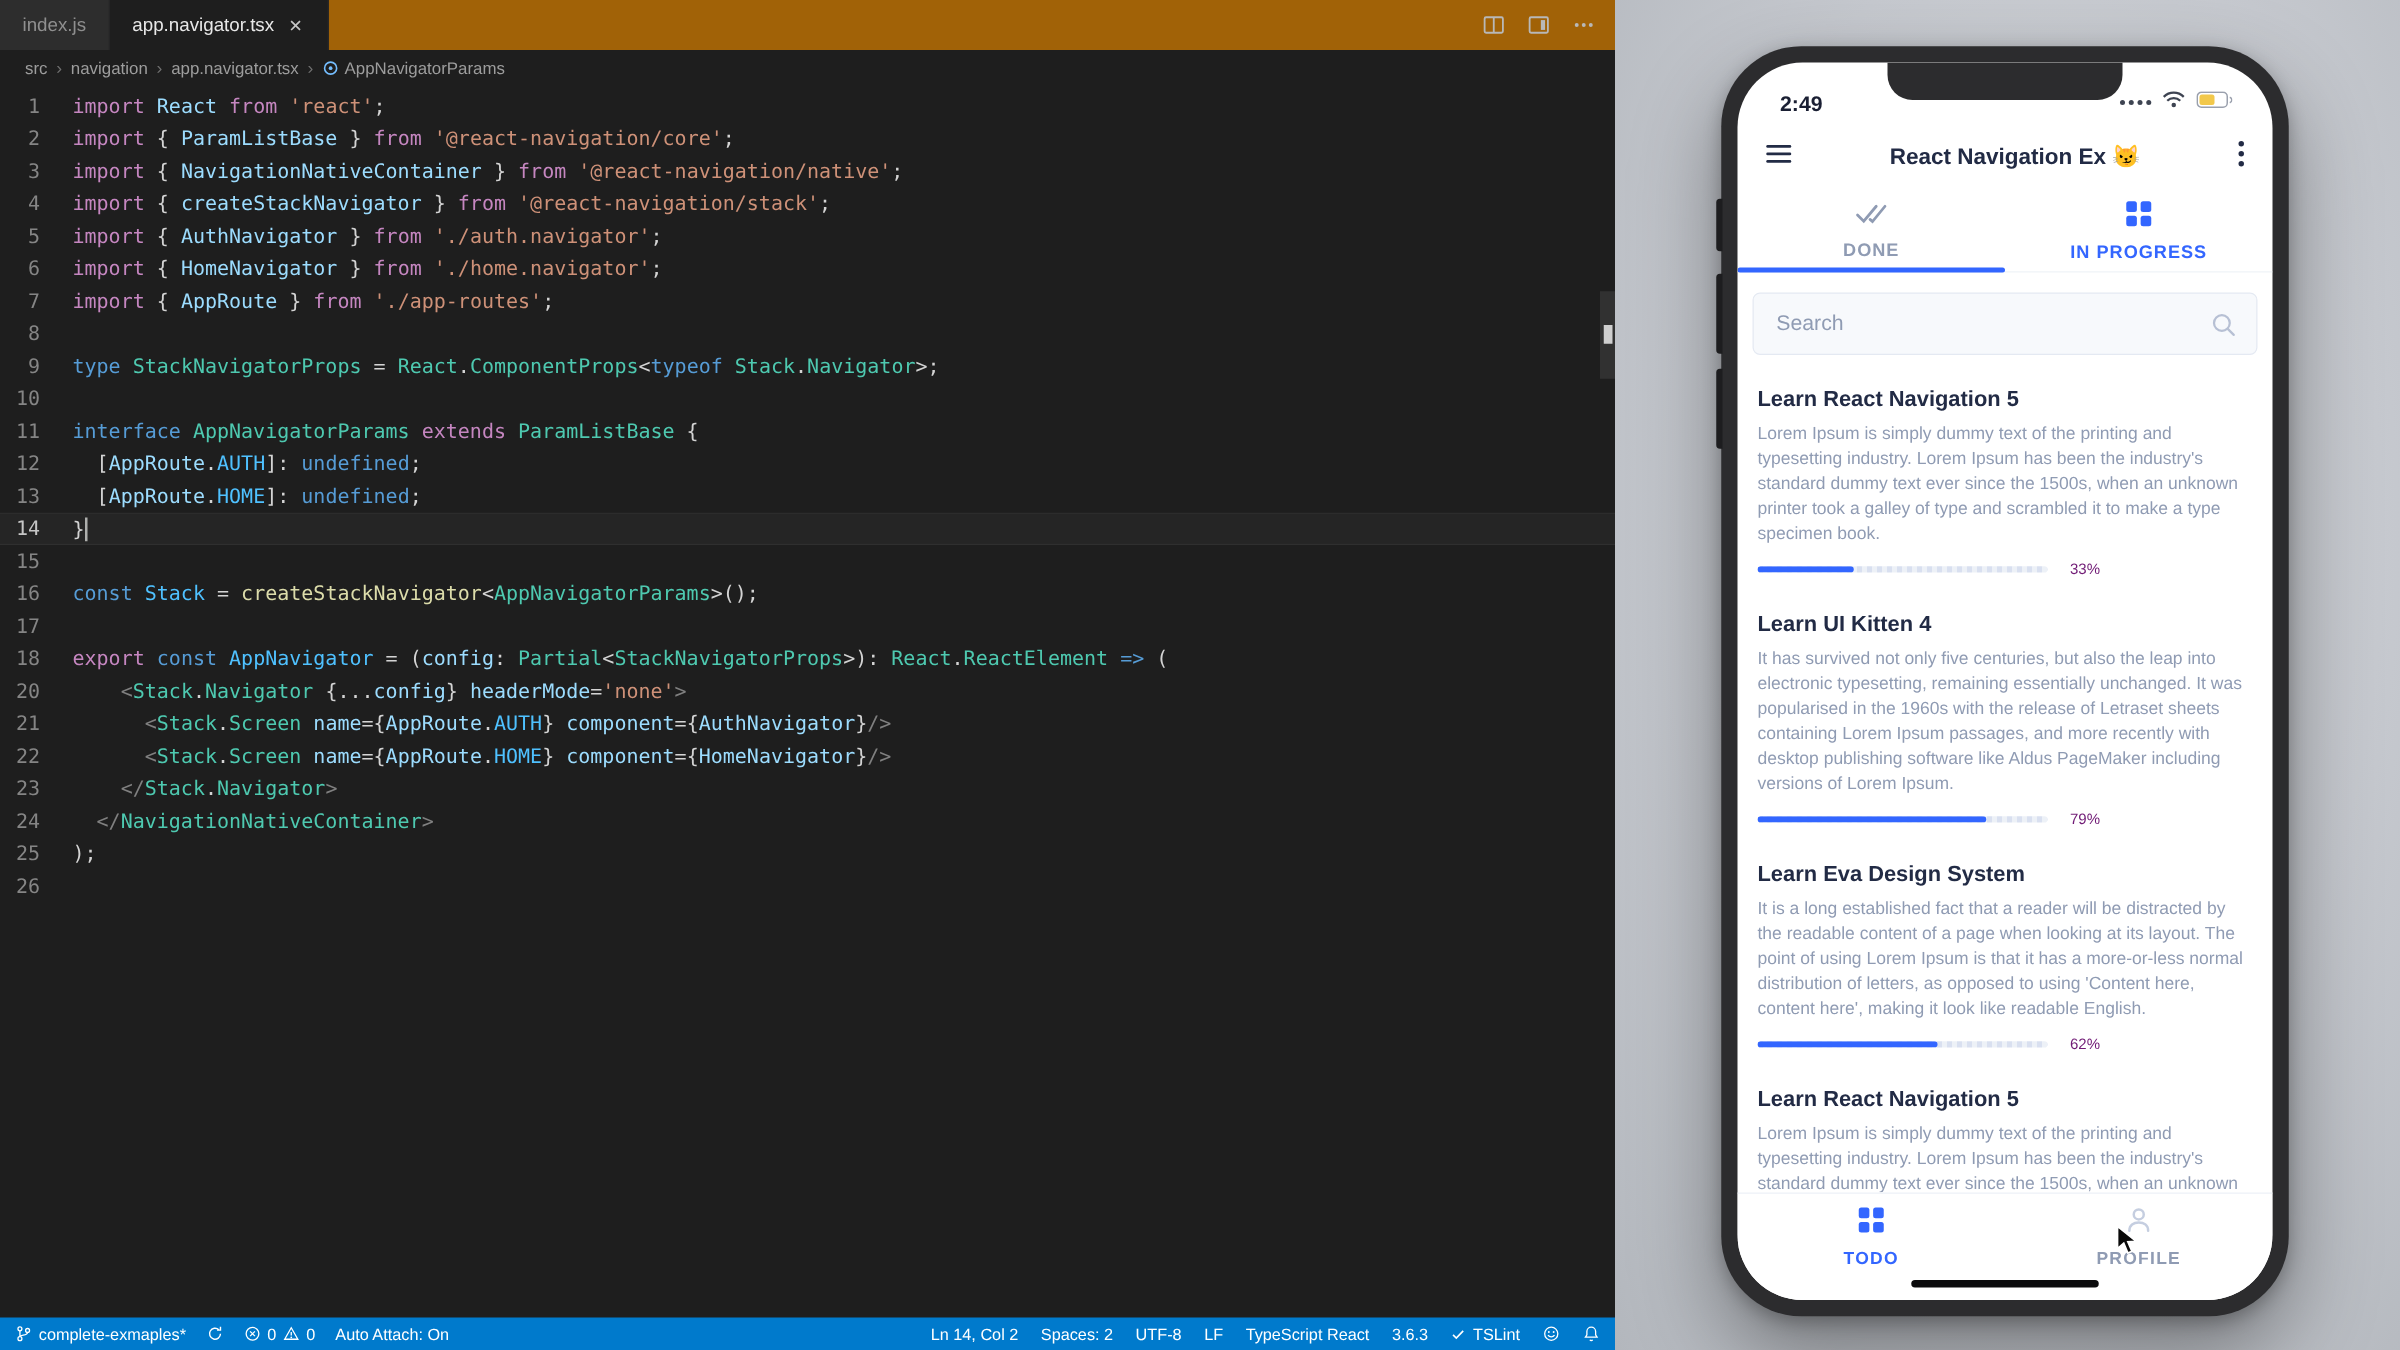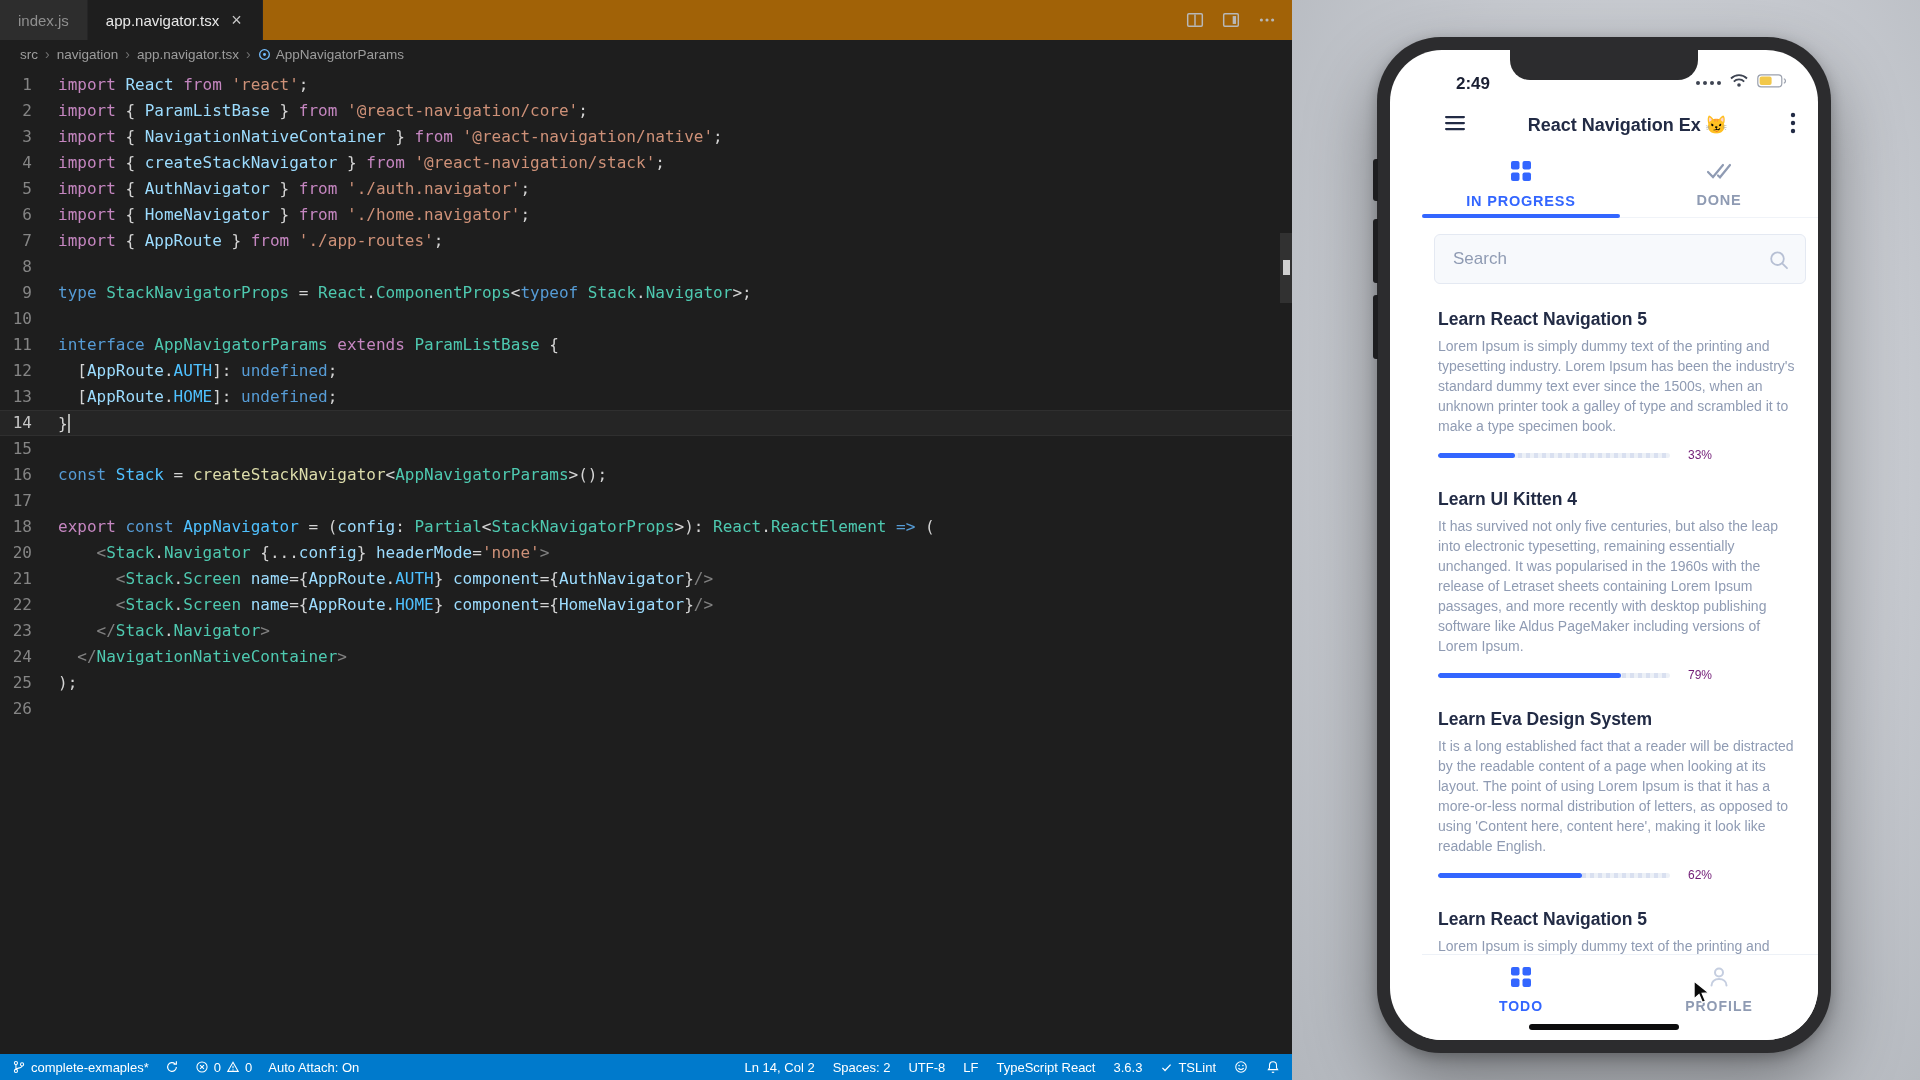--- a/index.html
+++ b/index.html
@@ -51,21 +51,21 @@
 
   .phone { position:absolute; left:85px; top:37px; width:454px; height:1016px;
            background:#2c2c2e; border-radius:64px; padding:13px;
            box-shadow:0 30px 70px rgba(0,0,0,0.40), 0 4px 14px rgba(0,0,0,0.25); }
   .side-btn { position:absolute; left:-4px; width:5px; background:#1d1d1f; border-radius:3px 0 0 3px; }
   .side-btn.b1 { top:122px; height:42px; }
   .side-btn.b2 { top:182px; height:64px; }
   .side-btn.b3 { top:258px; height:64px; }
 
   .screen { position:relative; width:428px; height:990px; background:#fff; border-radius:52px;
-            overflow:hidden; display:flex; flex-direction:column;padding-left:32px; }
+            overflow:hidden; display:flex; flex-direction:column; }
   .notch { position:absolute; top:0; left:50%; transform:translateX(-50%); width:188px; height:30px;
            background:#2c2c2e; border-radius:0 0 20px 20px; z-index:6; }
 
   .p-status { height:48px; flex-shrink:0; display:flex; align-items:flex-end; justify-content:space-between;
               padding:0 32px 4px 34px; }
   .p-time { font-size:17px; font-weight:700; color:#1a1f33; }
   .p-status-icons { display:flex; align-items:center; gap:8px; padding-bottom:2px; }
   .sig-dots { display:flex; gap:3px; }
   .sig-dots i { width:4px; height:4px; border-radius:50%; background:#3e4452; }
 
@@ -407,39 +407,39 @@
           <span>
             <svg width="6" height="22" viewBox="0 0 6 22">
                 <circle cx="3" cy="3" r="2.2" fill="#222B45"></circle>
                 <circle cx="3" cy="11" r="2.2" fill="#222B45"></circle>
                 <circle cx="3" cy="19" r="2.2" fill="#222B45"></circle>
               </svg>
           </span>
         </div>
 
         <div class="p-tabs">
+          <div class="p-tab">
+            <span>
+              <svg width="26" height="20" viewBox="0 0 26 20">
+                  <path d="M2 11 l5 5 L17 4" fill="none" stroke="#8F9BB3" stroke-width="2.2" stroke-linecap="round"></path>
+                  <path d="M12 14.5 l2 1.8 L24 4" fill="none" stroke="#8F9BB3" stroke-width="2.2" stroke-linecap="round"></path>
+                </svg>
+            </span>
+            <span class="lbl">DONE</span>
+          </div>
           <div class="p-tab active">
             <span>
               <svg width="22" height="22" viewBox="0 0 22 22">
                   <rect x="1" y="1" width="8.5" height="8.5" rx="2" fill="#3366FF"></rect>
                   <rect x="12.5" y="1" width="8.5" height="8.5" rx="2" fill="#3366FF"></rect>
                   <rect x="1" y="12.5" width="8.5" height="8.5" rx="2" fill="#3366FF"></rect>
                   <rect x="12.5" y="12.5" width="8.5" height="8.5" rx="2" fill="#3366FF"></rect>
                 </svg>
             </span>
             <span class="lbl">IN PROGRESS</span>
-          </div>
-          <div class="p-tab">
-            <span>
-              <svg width="26" height="20" viewBox="0 0 26 20">
-                  <path d="M2 11 l5 5 L17 4" fill="none" stroke="#8F9BB3" stroke-width="2.2" stroke-linecap="round"></path>
-                  <path d="M12 14.5 l2 1.8 L24 4" fill="none" stroke="#8F9BB3" stroke-width="2.2" stroke-linecap="round"></path>
-                </svg>
-            </span>
-            <span class="lbl">DONE</span>
           </div>
           <div class="tab-indicator"></div>
         </div>
 
         <div class="p-search-wrap">
           <input class="p-search" type="text" placeholder="Search" style="">
           <span class="search-icon">
             <svg width="22" height="22" viewBox="0 0 22 22">
                 <circle cx="9.5" cy="9.5" r="6.3" fill="none" stroke="#B7C0D4" stroke-width="1.8"></circle>
                 <line x1="14.2" y1="14.2" x2="19" y2="19" stroke="#B7C0D4" stroke-width="1.8" stroke-linecap="round"></line>

